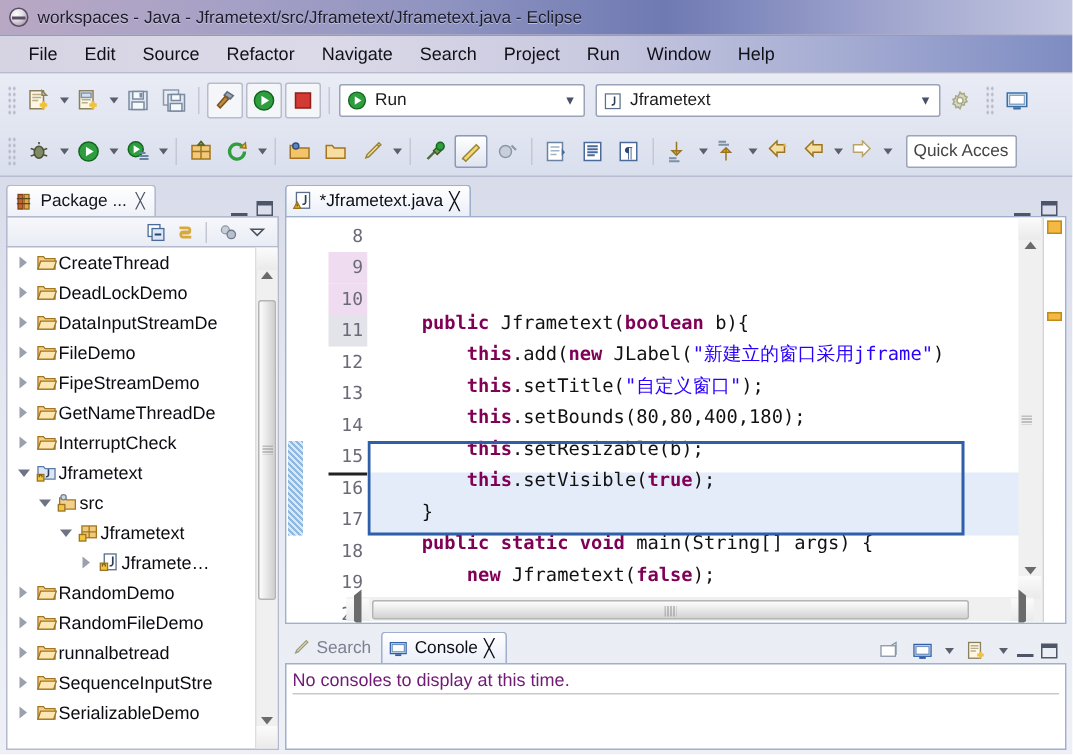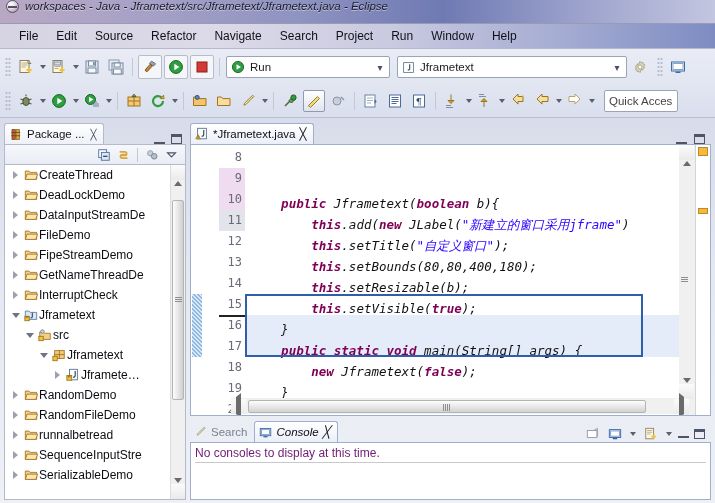--- a/index.html
+++ b/index.html
@@ -12,23 +12,22 @@
   #app {
     position: relative;
     width: 715px; height: 503px;
     background: linear-gradient(180deg,#cfd3e4 0%, #e7e9f2 60%, #eef0f6 100%);
   }
 
   
   .titlebar {
     position:absolute; left:0; top:0; width:715px; height:24px;
     background: linear-gradient(90deg,#b9a8c4 0%, #a9a2c6 18%, #8e93c0 42%, #6f7ab3 62%, #9aa0cb 80%, #c3c6e0 100%);
-    display:flex; align-items:flex-start; padding-left:6px;
+    display:flex; align-items:center; padding-left:6px;
     border-bottom:1px solid #9a9ab6;
-    font-style:italic;
   }
   .titlebar .tb-icon {
     width:13px;height:13px;border-radius:50%;
     background: radial-gradient(circle at 35% 30%, #fdfdfd 0%, #e3e0e6 40%, #8d7f96 100%);
     border:1px solid #5d4c66; margin-right:6px; position:relative; flex:none;
   }
   .titlebar .tb-icon:after{
     content:""; position:absolute; left:1px; top:5px; width:9px; height:2px;
     background:#5d4c66;
   }
@@ -198,23 +197,23 @@
   }
   .gline { height:21px; line-height:21px; padding-right:3px; position:relative; }
   .gline .fold {
     position:absolute; right:-12px; top:6px; width:9px;height:9px;
     border:1px solid #8aa7c8; border-radius:50%; background:#fff;
   }
   .gline .fold:after{
     content:""; position:absolute; left:1.5px; top:3px; width:4px;height:1px; background:#4f7bab;
   }
   .ed-code {
-    flex:1; position:relative; background:#fff; padding-top:3px;
+    flex:1; position:relative; background:#fff; padding-top:14px;
     font-family:"DejaVu Sans Mono", monospace; font-size:12.5px; color:#111;
-    overflow:hidden; white-space:pre;font-style:italic;
+    overflow:hidden; white-space:pre;
   }
   .cline { height:21px; line-height:21px; padding-left:6px; position:relative; }
   .kw { color:#7f0055; font-weight:bold; }
   .str { color:#2a00ff; }
 
   .sel-box {
     position:absolute; border:2px solid #2f5fa8; background:transparent;
     pointer-events:none;
   }
   .cur-line-hl { position:absolute; background:#e4ecfa; }
@@ -254,21 +253,21 @@
   }
   .cons-tabbar { height:22px; display:flex; align-items:flex-end; }
   .cons-tab {
     display:flex; align-items:center; gap:4px; height:21px; padding:0 7px 0 4px;
     font-size:11.5px; white-space:nowrap;
   }
   .cons-tab.inactive { color:#7b8190; }
   .cons-tab.active {
     color:#0d0d16;
     background:linear-gradient(180deg,#ffffff,#eaeff8);
-    border:1px solid #9fb0cc; border-bottom:none; border-radius:3px 3px 0 0;font-style:italic;
+    border:1px solid #9fb0cc; border-bottom:none; border-radius:3px 3px 0 0;
   }
   .cons-ctrls { margin-left:auto; display:flex; align-items:center; gap:5px; padding-right:6px;}
   .cons-body {
     position:absolute; left:0; top:22px; width:521px; height:58px;
     background:#fff; border:1px solid #9fb0cc; padding:3px 4px;
     font-size:12px; color:#701a75;
   }
   .cons-msg { border-bottom:1px solid #c9c9c9; padding-bottom:2px; display:inline-block; width:100%;}
 </style>
 </head>

